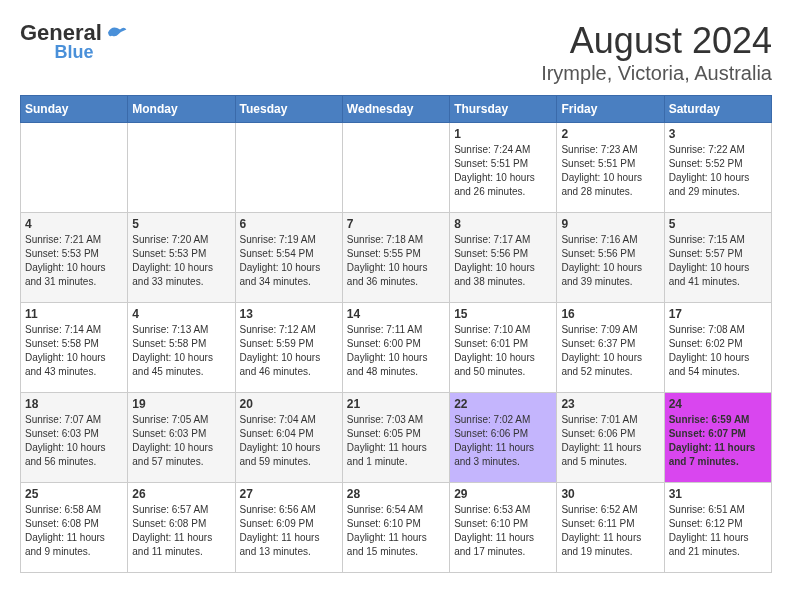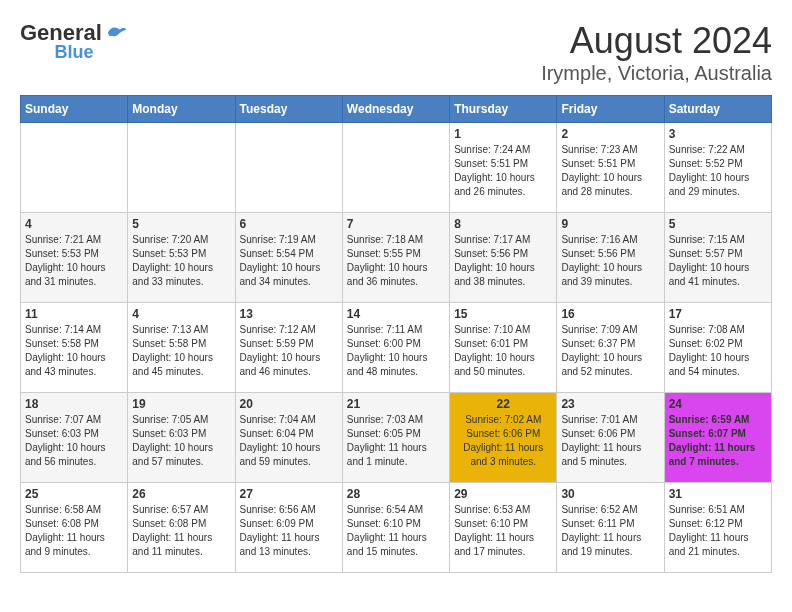--- a/index.html
+++ b/index.html
@@ -269,21 +269,21 @@
 Daylight: 10 hours
 and 59 minutes.</div>
         </td>
         <td style="background: rgb(245, 245, 245);">
           <div class="day-number">21</div>
           <div class="day-info" style="white-space: pre-line;">Sunrise: 7:03 AM
 Sunset: 6:05 PM
 Daylight: 11 hours
 and 1 minute.</div>
         </td>
-        <td style="background: #eab308; text-align: center;">
+        <td style="background: #c4b5fd;">
           <div class="day-number">22</div>
           <div class="day-info" style="white-space: pre-line;">Sunrise: 7:02 AM
 Sunset: 6:06 PM
 Daylight: 11 hours
 and 3 minutes.</div>
         </td>
         <td style="background: rgb(245, 245, 245);">
           <div class="day-number">23</div>
           <div class="day-info" style="white-space: pre-line;">Sunrise: 7:01 AM
 Sunset: 6:06 PM

